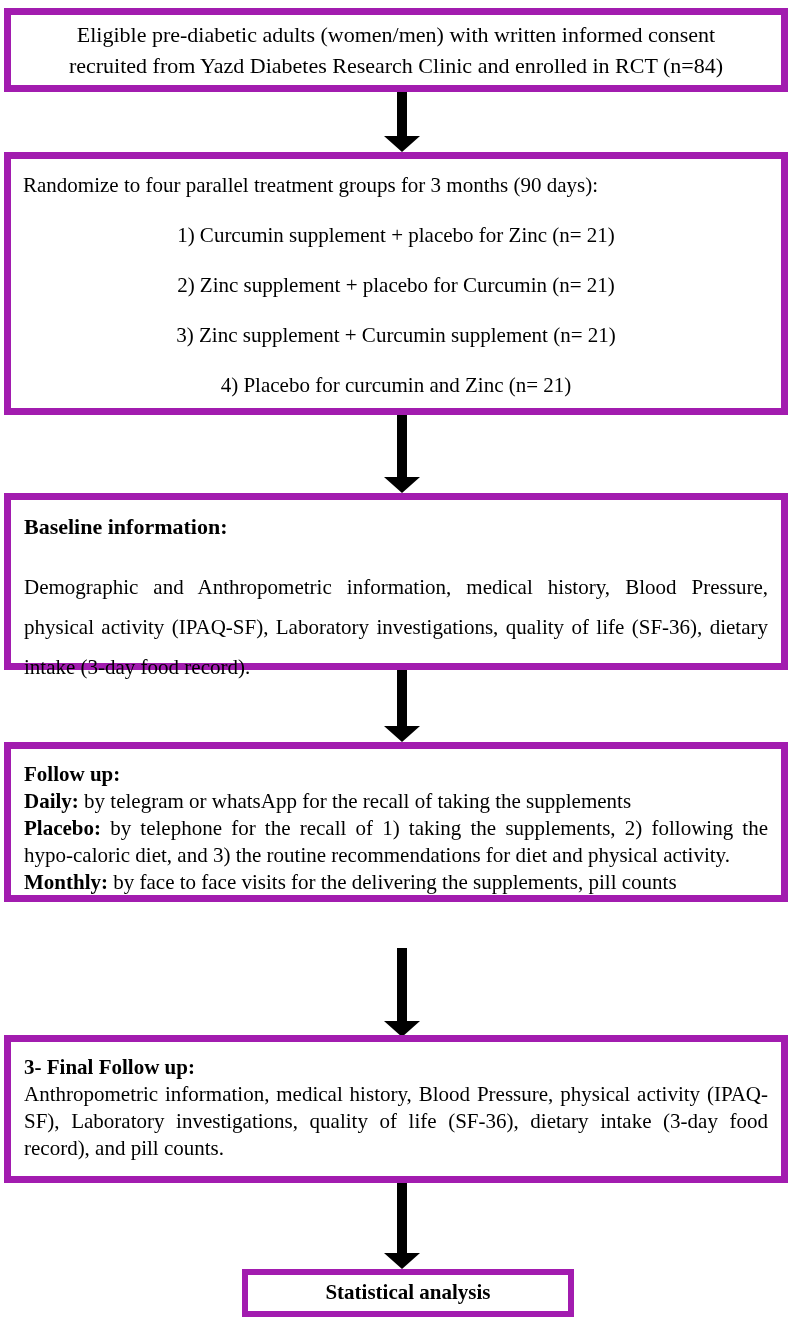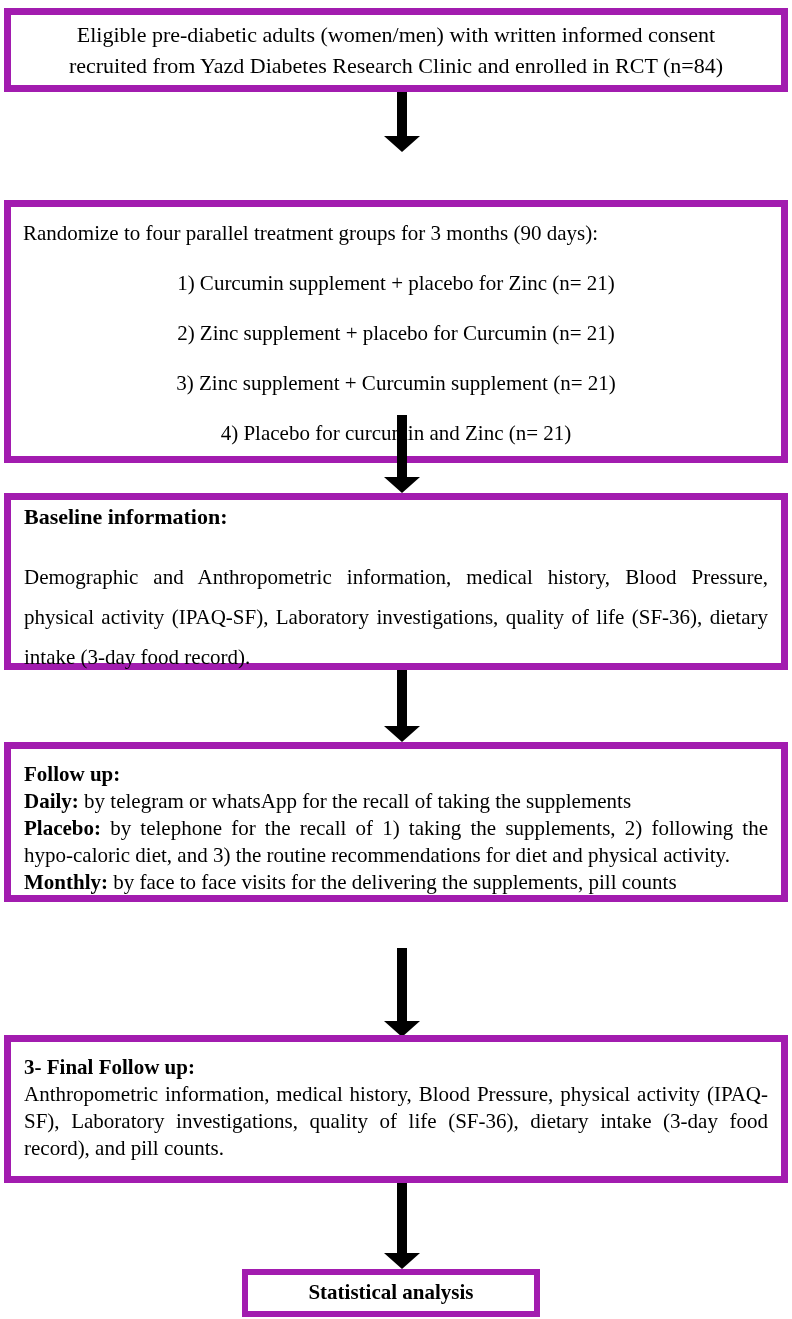--- a/index.html
+++ b/index.html
@@ -16,37 +16,37 @@
     color: #000000;
     overflow: hidden;
   }
   .box {
     position: absolute;
     box-sizing: border-box;
     border: 7px solid #a21caf;
     background: #ffffff;
   }
   .box1 { left: 4px; top: 8px; width: 784px; height: 84px; }
-  .box2 { left: 4px; top: 152px; width: 784px; height: 263px; margin-top: 48px; }
+  .box2 { left: 4px; top: 152px; width: 784px; height: 263px; }
   .box3 { left: 4px; top: 493px; width: 784px; height: 177px; }
   .box4 { left: 4px; top: 742px; width: 784px; height: 160px; }
   .box5 { left: 4px; top: 1035px; width: 784px; height: 148px; }
-  .box6 { left: 242px; top: 1269px; width: 298px; height: 48px; border-width: 6px; }
+  .box6 { left: 242px; top: 1269px; width: 332px; height: 48px; border-width: 6px; }
 
   .center-lines {
     text-align: center;
     font-size: 22px;
     line-height: 31px;
     padding-top: 4px;
   }
   .box2 .inner { padding: 14px 12px; font-size: 21px; }
   .box2 .intro { text-align: left; line-height: 24px; }
   .box2 .group { text-align: center; line-height: 24px; margin-top: 26px; }
 
-  .box3 .inner { padding: 3px 13px; font-size: 21px; }
+  .box3 .inner { padding: 13px 13px; font-size: 21px; }
   .box3 .heading { font-weight: bold; font-size: 22px; line-height: 28px; }
   .box3 .body { margin-top: 26px; line-height: 40px; text-align: justify; }
 
   .box4 .inner { padding: 12px 13px; font-size: 21px; line-height: 27px; }
   .box4 .heading { font-weight: bold; }
   .box4 p { margin: 0; text-align: justify; }
   .label { font-weight: bold; }
 
   .box5 .inner { padding: 12px 13px; font-size: 21px; line-height: 27px; }
   .box5 .heading { font-weight: bold; }

